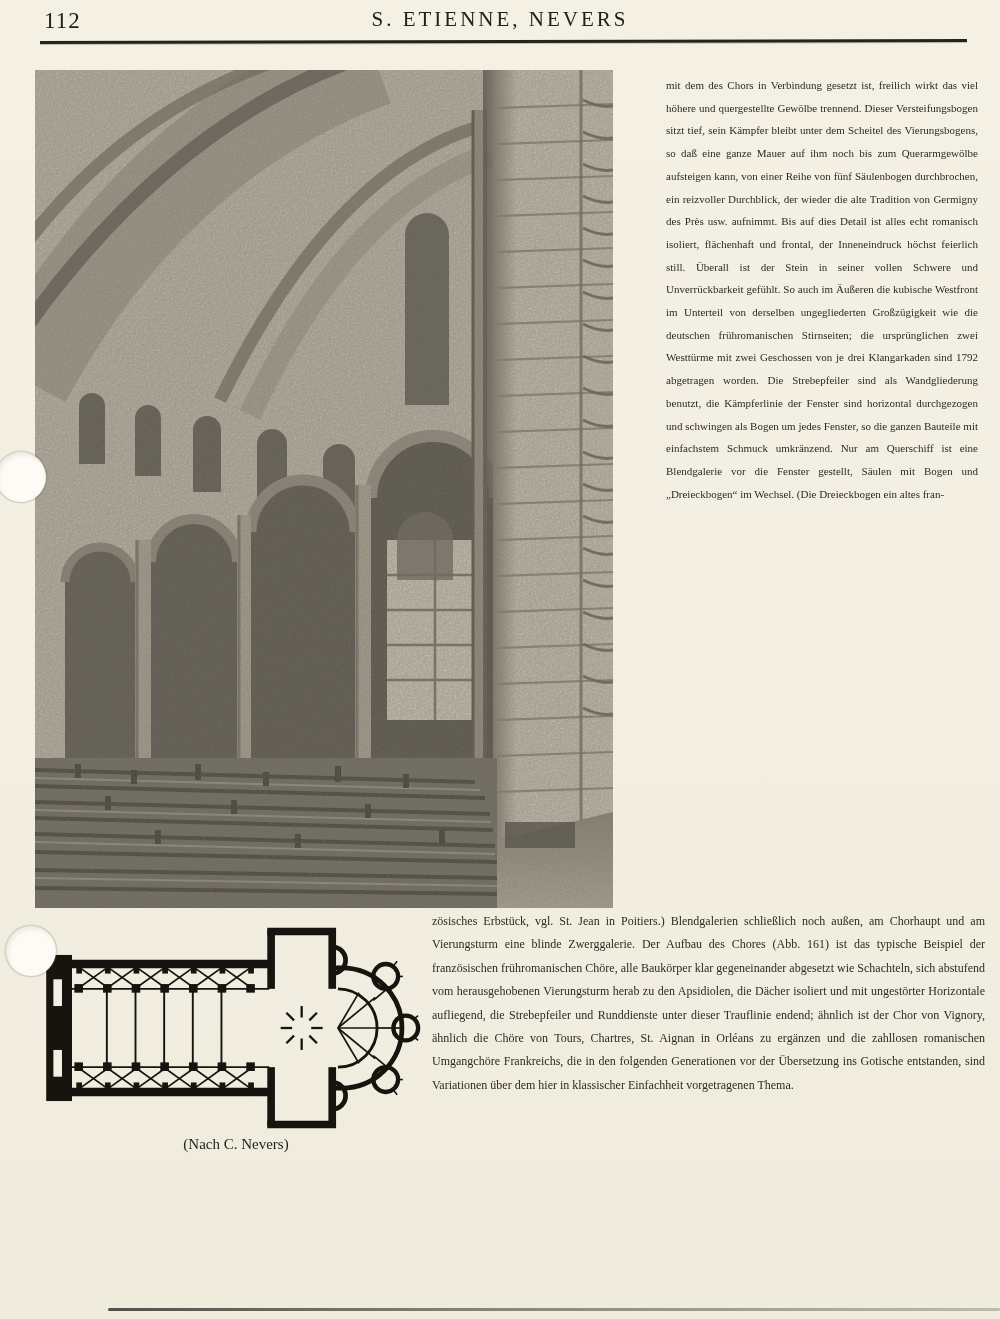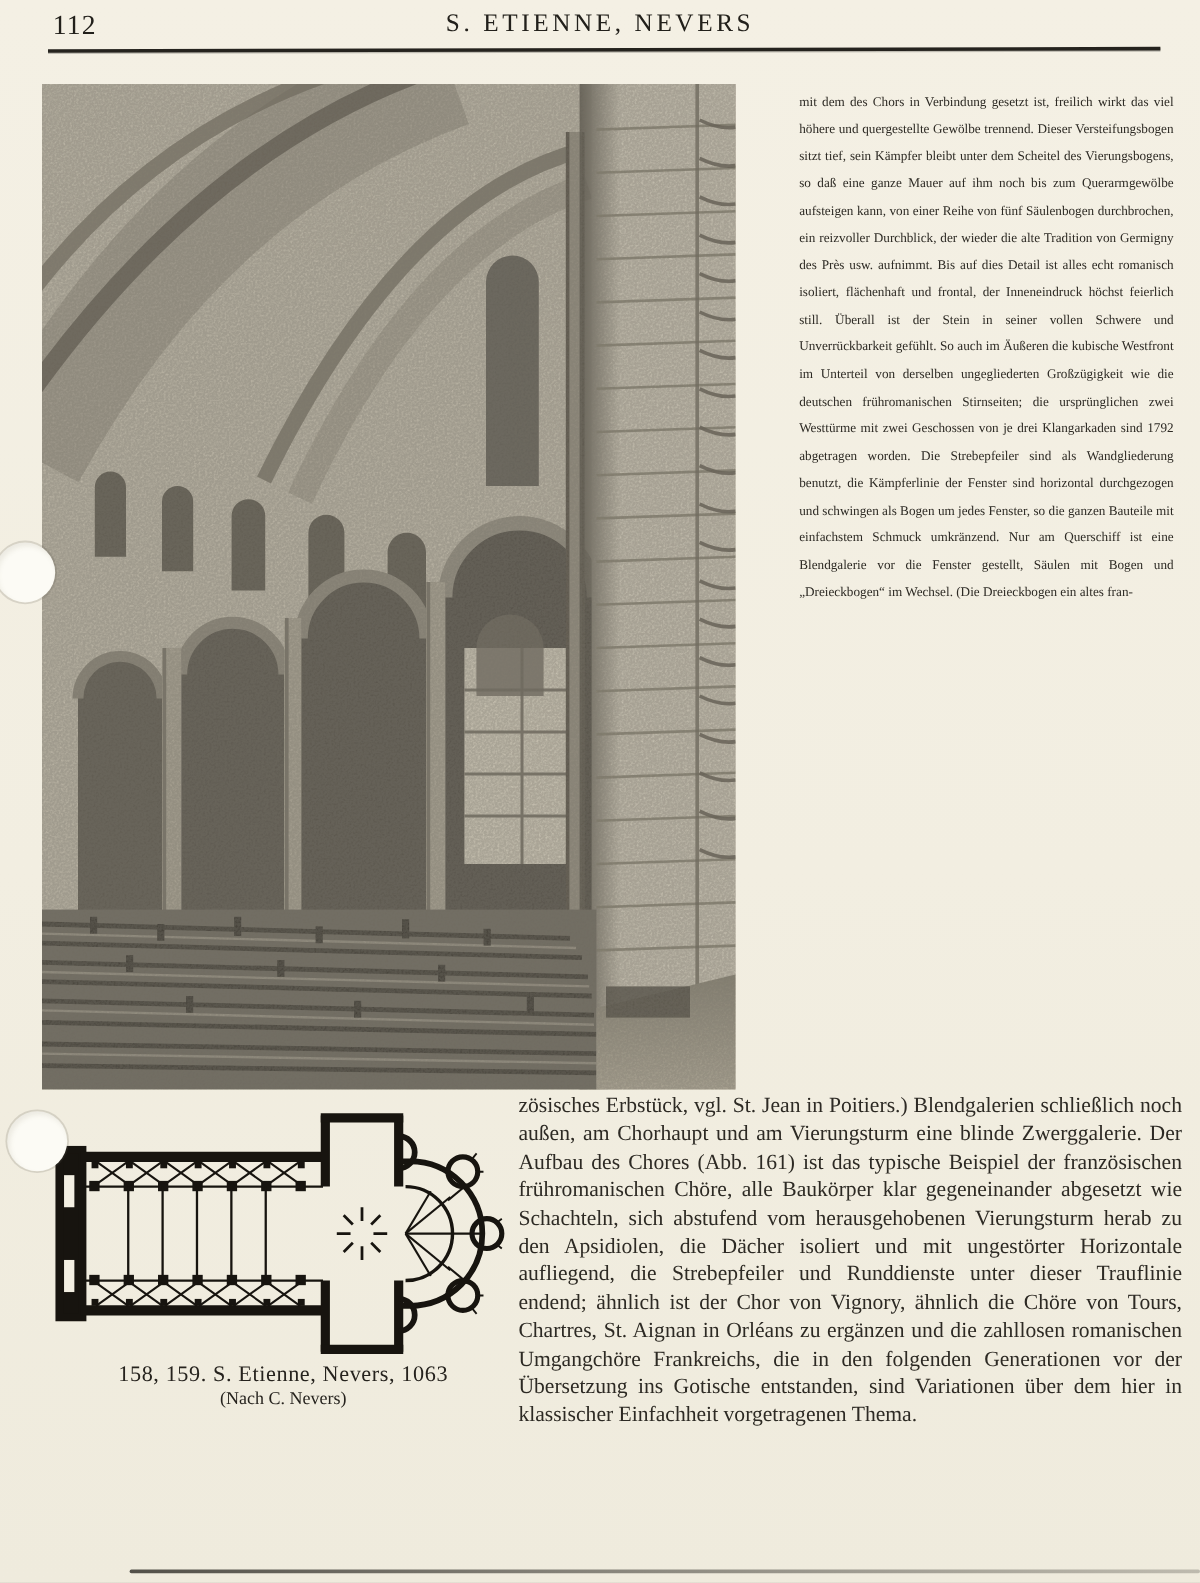--- a/index.html
+++ b/index.html
@@ -52,21 +52,21 @@
     float:left;width:392px;height:300px;
   }
   .figure-block svg{display:block;width:382px;height:212px;margin:12px 0 2px 0;}
   .figure-caption-1{
     text-align:center;font-size:18.5px;color:#26231e;margin-top:2px;letter-spacing:.5px;
   }
   .figure-caption-2{
     text-align:center;font-size:15px;color:#26231e;margin-top:1px;
   }
   .continuation-text{
-    font-size:18px;line-height:23.4px;
+    font-size:12px;line-height:23.4px;
     text-align:justify;text-justify:inter-word;
     color:#2d2a24;
   }
   
   .closing-paragraph{
     position:absolute;left:38px;top:1248px;width:947px;
     font-size:18.8px;line-height:28px;
     text-align:justify;text-justify:inter-word;
     text-indent:58px;
     color:#26231d;
@@ -385,21 +385,20 @@
           <g stroke-width="1.6">
             <line x1="370" y1="46" x2="374" y2="41"></line>
               <line x1="374" y1="57" x2="380" y2="57"></line>
             <line x1="391" y1="102" x2="396" y2="98"></line>
               <line x1="391" y1="120" x2="396" y2="124"></line>
             <line x1="374" y1="165" x2="380" y2="165"></line>
               <line x1="370" y1="176" x2="374" y2="181"></line>
           </g>
         </g>
       </svg>
-      <div class="figure-caption-1">158, 159. S. Etienne, Nevers, 1063</div>
       <div class="figure-caption-2">(Nach C. Nevers)</div>
     </div>
     <div class="continuation-text">zösisches Erbstück, vgl. St. Jean in Poitiers.) Blendgalerien schließlich noch außen, am Chorhaupt und am Vierungsturm eine blinde Zwerggalerie. Der Aufbau des Chores (Abb. 161) ist das typische Beispiel der französischen frühromanischen Chöre, alle Baukörper klar gegeneinander abgesetzt wie Schachteln, sich abstufend vom herausgehobenen Vierungsturm herab zu den Apsidiolen, die Dächer isoliert und mit ungestörter Horizontale aufliegend, die Strebepfeiler und Runddienste unter dieser Trauflinie endend; ähnlich ist der Chor von Vignory, ähnlich die Chöre von Tours, Chartres, St. Aignan in Orléans zu ergänzen und die zahllosen romanischen Umgangchöre Frankreichs, die in den folgenden Generationen vor der Übersetzung ins Gotische entstanden, sind Variationen über dem hier in klassischer Einfachheit vorgetragenen Thema.</div>
   </div>
 
 
   <div class="hole hole-top"></div>
   <div class="hole hole-bottom"></div>
   <div class="scan-line"></div>
 

